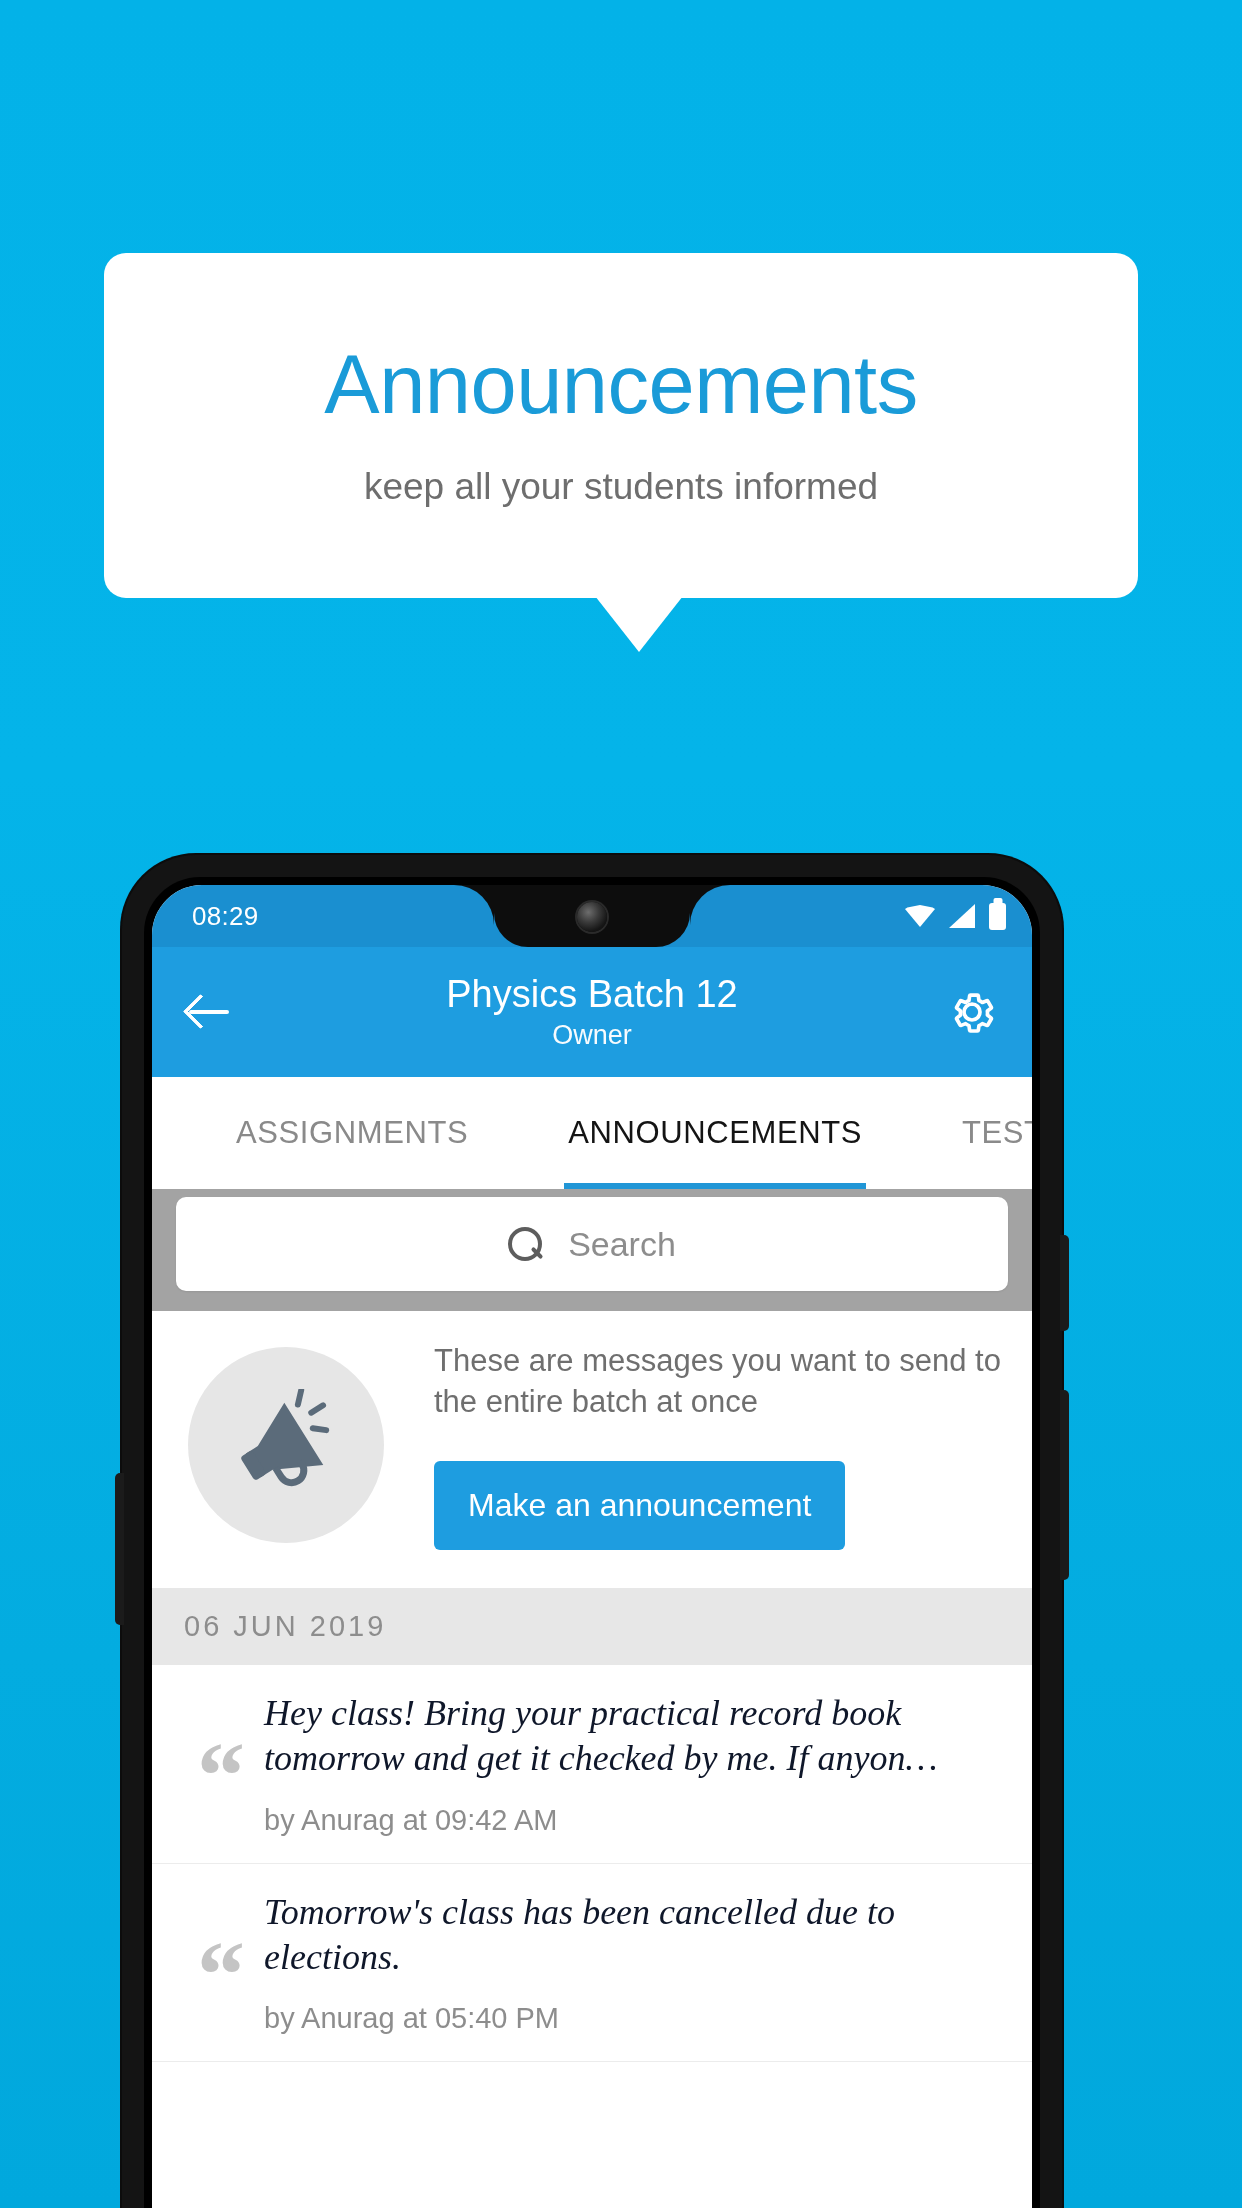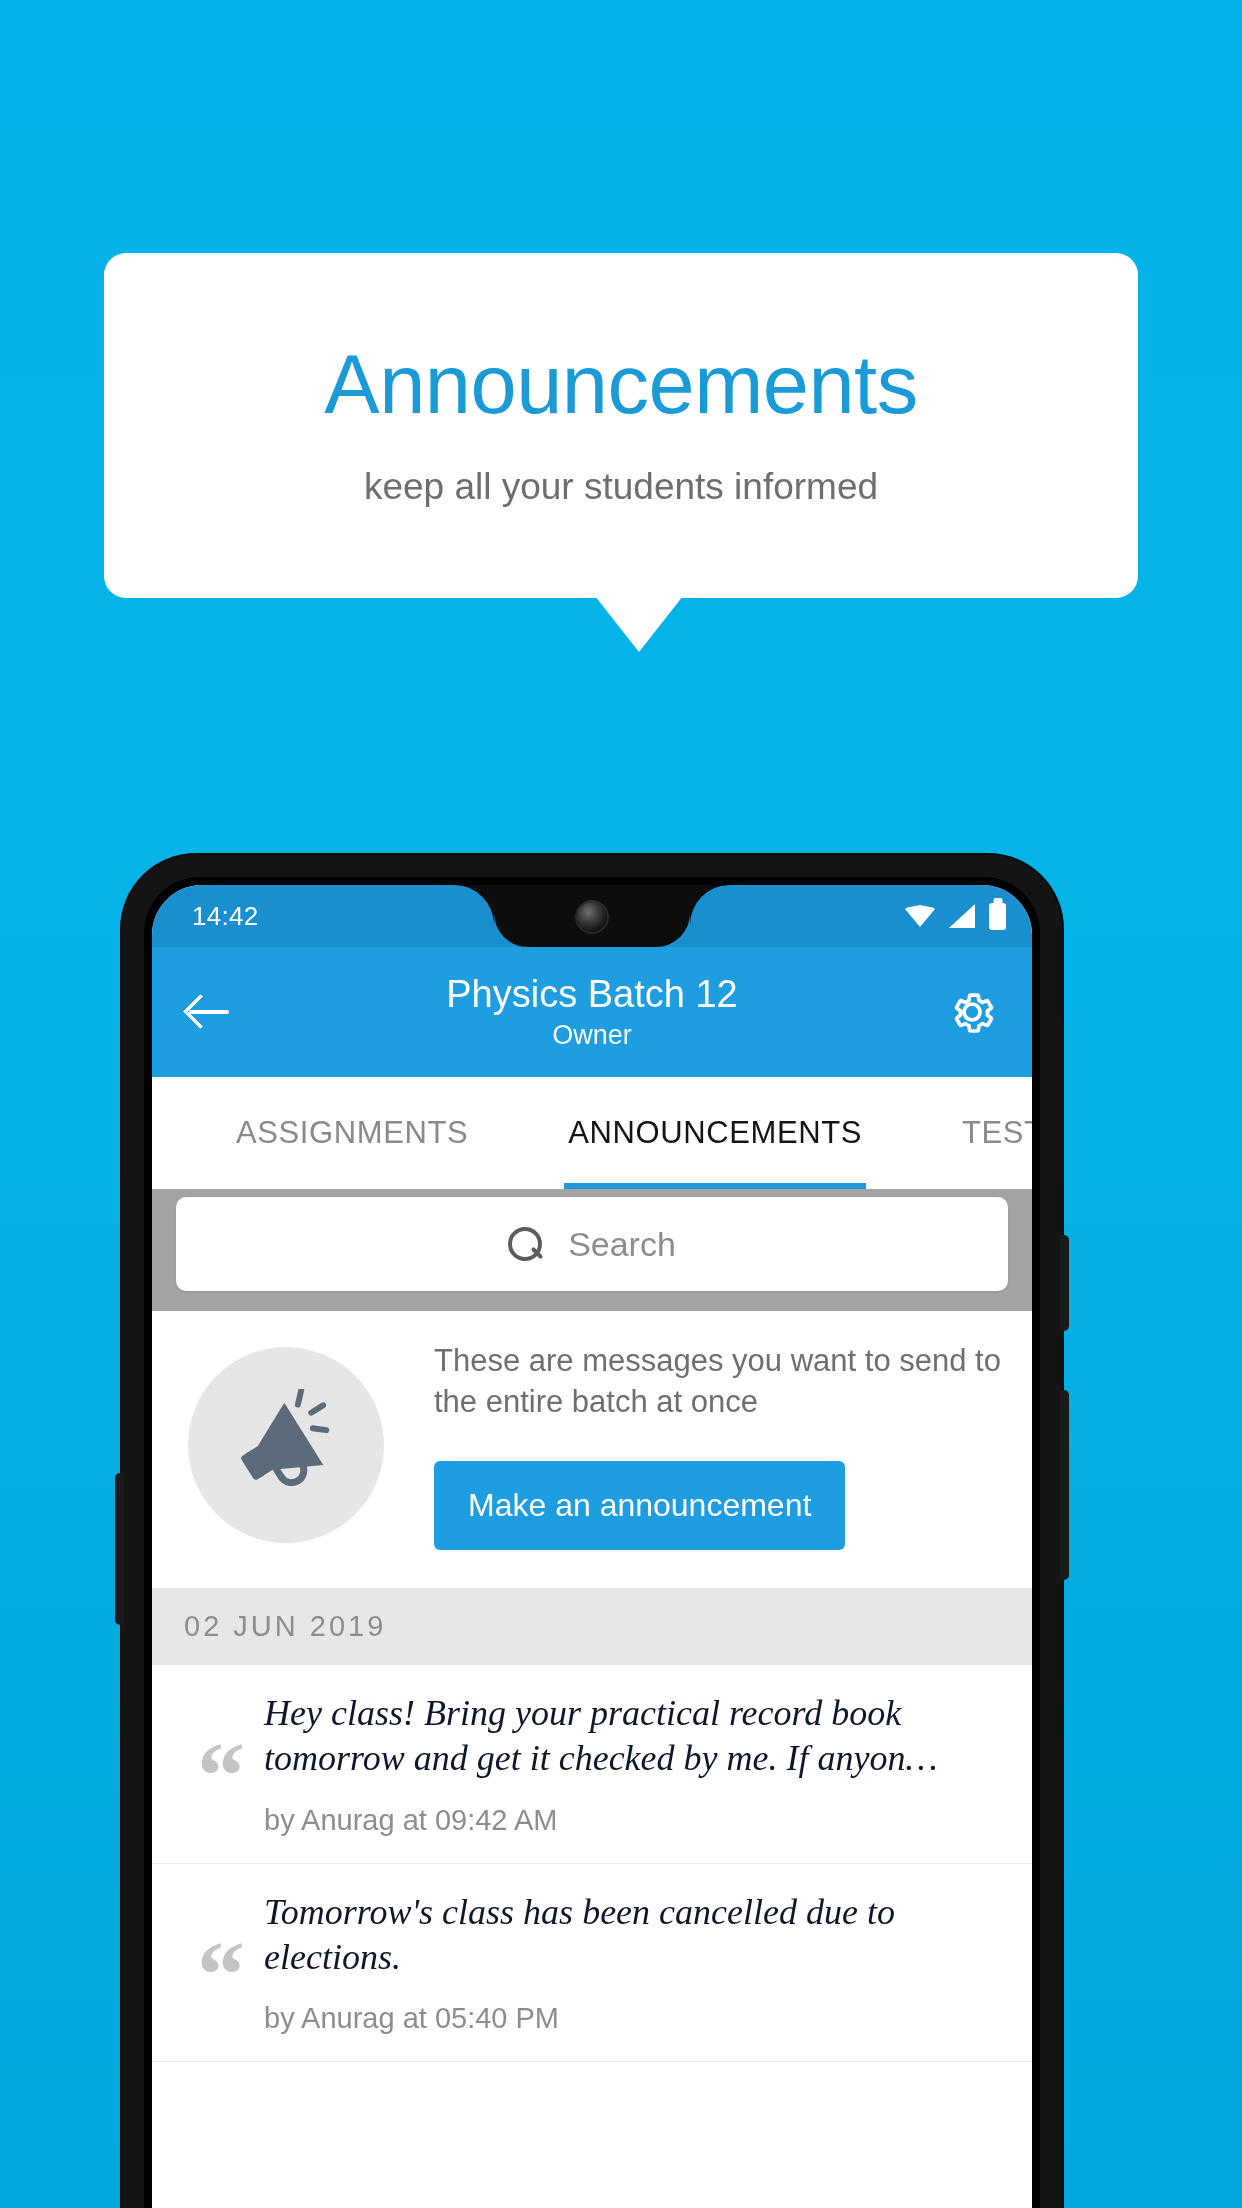--- a/index.html
+++ b/index.html
@@ -331,21 +331,21 @@
 
   <div class="phone-inner">
     <div class="screen">
 
       <div class="statusbar">
         <div class="notch">
           <div class="notch-wing-l"></div>
           <div class="notch-wing-r"></div>
           <div class="camera"></div>
         </div>
-        <div class="status-time">14:42</div>
+        <div class="status-time">08:29</div>
         <div class="status-icons">
           <div class="icon-wifi"></div>
           <div class="icon-signal"></div>
           <div class="icon-battery"></div>
         </div>
       </div>
 
       <div class="appbar">
         <div class="back-arrow"></div>
         <div class="appbar-titles">
@@ -384,21 +384,21 @@
               <path fill="none" stroke="#5b6b7a" stroke-width="3.4" stroke-linecap="round" d="M50 16l6-6M54 24h8M50 32l6 5"></path>
             </g>
           </svg>
         </div>
         <div class="promo-right">
           <div class="promo-text">These are messages you want to send to the entire batch at once</div>
           <button class="make-btn">Make an announcement</button>
         </div>
       </div>
 
-      <div class="date-header">02  JUN  2019</div>
+      <div class="date-header">06  JUN  2019</div>
       <div class="ann-item">
         <div class="quote-mark">“</div>
         <div class="ann-body">
           <div class="ann-text">Hey class! Bring your practical record book tomorrow and get it checked by me. If anyon…</div>
           <div class="ann-meta">by Anurag at 09:42 AM</div>
         </div>
       </div>
 
       <div class="ann-item">
         <div class="quote-mark">“</div>

